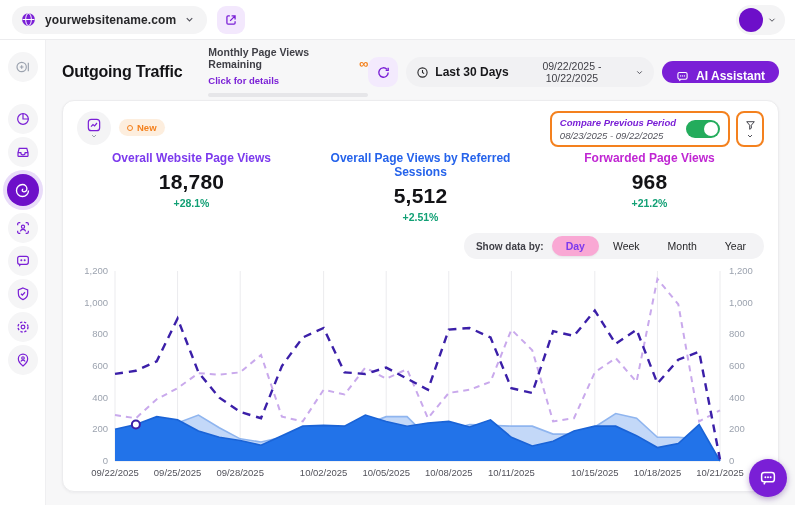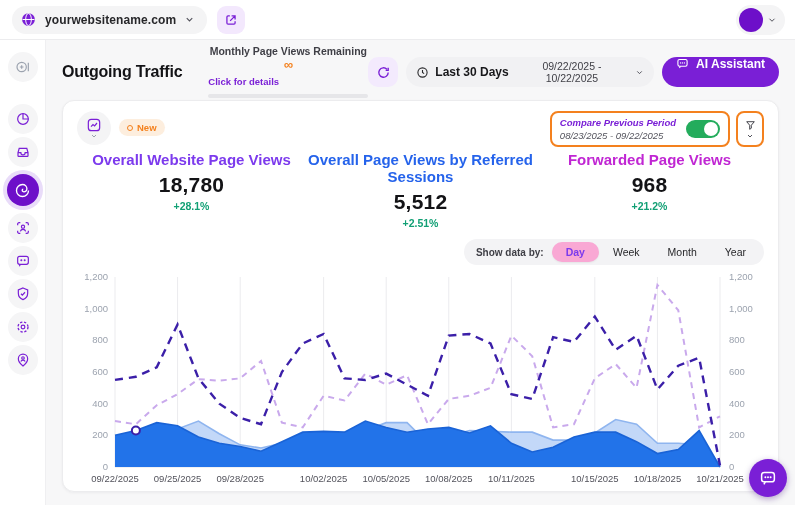--- a/index.html
+++ b/index.html
@@ -23,51 +23,51 @@
   .side-btn { width:30px; height:30px; border-radius:50%; background:#f5f5f6; color:#7a1fd6; display:flex; align-items:center; justify-content:center; margin-bottom:3px; cursor:pointer; flex:none; }
   .side-btn.muted { color:#9ca3af; margin-bottom:22px; }
   .side-btn.active { width:32px; height:32px; background:#6d0fc9; color:#fff; box-shadow:0 0 0 4px #e9dcf9; margin:4px 0 7px; }
 
   .content { flex:1; background:#f7f7f8; padding:0 16px; overflow:hidden; }
 
   
   .page-head { display:flex; align-items:center; margin-top:12px; height:40px; }
   .page-title { font-size:16px; font-weight:bold; color:#131316; letter-spacing:-.2px; }
   .quota { margin-left:26px; width:160px; }
-  .quota-top { display:flex; align-items:center; justify-content:space-between;flex-direction:column; }
+  .quota-top { display:flex; align-items:flex-end; justify-content:space-between; }
   .quota-label { font-size:10.5px; font-weight:bold; color:#3f3f46; line-height:1.1; }
   .quota-inf { color:#f4811e; font-size:13px; font-weight:bold; line-height:1; }
   .quota-link { font-size:9.5px; font-weight:bold; color:#7a1fd6; margin-top:2px; cursor:pointer; display:inline-block; }
   .quota-bar { margin-top:5px; height:4px; border-radius:2px; background:#e6e6e9; }
   .head-right { margin-left:auto; display:flex; align-items:center; gap:8px; }
   .refresh-btn { width:30px; height:30px; border:none; border-radius:10px; background:#f3eafd; color:#7a1fd6; display:flex; align-items:center; justify-content:center; cursor:pointer; }
   .range-pill { display:flex; align-items:center; gap:6px; background:#f1f1f3; border-radius:15px; height:30px; padding:0 10px; cursor:pointer; color:#27272a;text-align:center; }
   .range-label { font-size:12px; font-weight:bold; color:#18181b; }
   .range-dates { font-size:10.5px; color:#3f3f46; }
-  .ai-btn { display:flex; align-items:flex-start; gap:7px; border:none; background:#7a1fd6; color:#fff; height:30px; border-radius:15px; padding:0 14px; font-size:12px; font-weight:bold; font-family:inherit; cursor:pointer; }
+  .ai-btn { display:flex; align-items:flex-end; gap:7px; border:none; background:#7a1fd6; color:#fff; height:22px; border-radius:15px; padding:0 14px; font-size:12px; font-weight:bold; font-family:inherit; cursor:pointer; }
 
   
   .card { margin-top:8px; background:#fff; border:1px solid #ececee; border-radius:12px; box-shadow:0 1px 3px rgba(20,20,30,.05); padding:10px 14px 8px; height:392px; }
   .card-head { display:flex; align-items:flex-start; }
   .card-icon-wrap { width:34px; height:34px; border-radius:50%; background:#f4f4f5; color:#7a1fd6; display:flex; flex-direction:column; align-items:center; justify-content:center; cursor:pointer; }
   .card-title { font-size:13px; font-weight:bold; color:#1c1c21; margin:9px 0 0 12px; border-bottom:1px dotted #b9b9c0; padding-bottom:3px; }
   .new-badge { display:flex; align-items:center; gap:4px; margin:8px 0 0 8px; background:#fdeede; color:#f4811e; font-size:9.5px; font-weight:bold; padding:3px 8px; border-radius:10px; }
   .new-dot { width:6px; height:6px; border-radius:50%; border:1.5px solid #f4811e; display:inline-block; }
   .card-head-right { margin-left:auto; display:flex; align-items:stretch; gap:6px;font-style:italic; }
   .compare-box { border:2px solid #f4811e; border-radius:8px; padding:4px 8px; display:flex; align-items:center; gap:10px; }
   .compare-label { font-size:9.5px; font-weight:bold; color:#7a1fd6; }
   .compare-dates { font-size:9.5px; color:#52525b; margin-top:2px; }
   .toggle { width:34px; height:18px; border-radius:9px; background:#23ac5c; position:relative; cursor:pointer; flex:none; }
   .toggle .knob { position:absolute; top:2px; right:2px; width:14px; height:14px; border-radius:50%; background:#fff; }
   .filter-box { border:2px solid #f4811e; border-radius:8px; width:28px; display:flex; flex-direction:column; align-items:center; justify-content:center; color:#3f3f46; cursor:pointer; }
 
   
   .stats { display:flex; margin-top:4px; }
   .stat { flex:1; text-align:center; }
-  .stat-label { font-size:15px; font-weight:bold; }
+  .stat-label { font-size:12px; font-weight:bold; }
   .stat-value { font-size:21px; font-weight:bold; color:#131316; margin-top:5px; letter-spacing:.2px; }
   .stat-delta { font-size:10.5px; font-weight:bold; color:#12a075; margin-top:3px; }
 
   
   .showdata-row { display:flex; justify-content:flex-end; margin-top:10px; }
   .segmented { display:flex; align-items:center; background:#f3f3f5; border-radius:14px; padding:3px 4px;justify-content:flex-end; }
   .seg-label { font-size:10px; color:#3f3f46; font-weight:bold; padding:0 8px; }
   .seg-opt { font-size:10.5px; color:#27272a; padding:4px 14px; border-radius:11px; cursor:pointer; }
   .seg-opt.selected { background:#f9a8d4; color:#7c3aed; font-weight:bold; box-shadow:0 1px 2px rgba(0,0,0,.06); }
 

